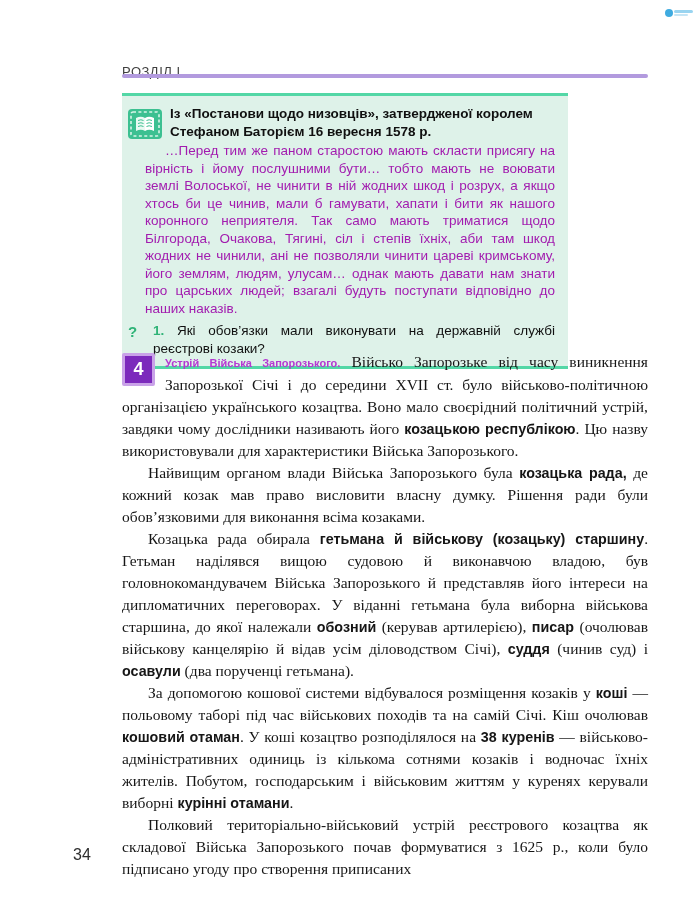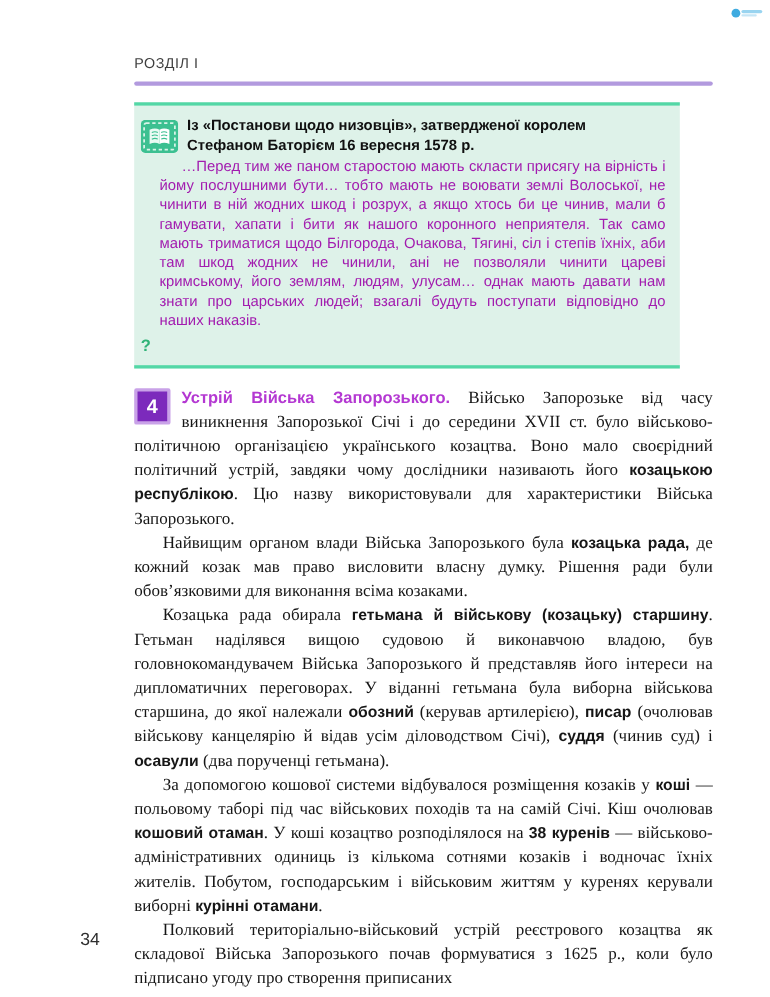--- a/index.html
+++ b/index.html
@@ -1,32 +1,32 @@
 <!DOCTYPE html>
 <html style="--purple-rule: #b29ade; --purple-badge: #7c2abc; --purple-badge-border: #c9a2e8; --purple-title: #b438d2; --green-accent: #53d7a6; --green-bg: #def2e9; --green-icon: #3cc091; --question-green: #2fb377; --watermark-blue: #2ba3dd;"><head>
 <meta charset="utf-8">
 <style>
   html,body { margin:0; padding:0; }
   body {
     width:700px; height:906px; background:#ffffff; position:relative;
     font-family:"Liberation Sans", sans-serif; overflow:hidden;
   }
   .chapter {
-    position:absolute; left:122px; top:50px;
+    position:absolute; left:122px; top:64px;
     font-size:13px; color:#3f3f3f; letter-spacing:0.5px;
   }
   .rule {
     position:absolute; left:122px; top:74px; width:526px; height:4px;
     background:var(--purple-rule); border-radius:2px;
   }
   .watermark { position:absolute; right:6px; top:4px; opacity:0.9; }
 
   
   .green-box {
-    position:absolute; left:122px; top:93px; width:496px; box-sizing:border-box;
+    position:absolute; left:122px; top:93px; width:446px; box-sizing:border-box;
     background:var(--green-bg);
     border-top:3px solid var(--green-accent);
     border-bottom:3px solid var(--green-accent);
     padding:9px 13px 9px 13px;
   }
   .box-icon { position:absolute; left:6px; top:13px; }
   .box-title {
     margin-left:35px; font-weight:bold; font-size:13.5px; line-height:17.5px;
     color:#101010;
   }
@@ -53,21 +53,21 @@
   .section p + p { text-indent:26px; }
   .badge {
     float:left; width:27px; height:27px; border-radius:2px;
     background:var(--purple-badge); border:3px solid var(--purple-badge-border);
     margin:2px 10px 2px 0; color:#ffffff;
     font-family:"Liberation Sans", sans-serif; font-weight:bold;
     font-size:18px; line-height:27px; text-align:center; text-indent:0;
   }
   .run-title {
     font-family:"Liberation Sans", sans-serif; font-weight:bold;
-    color:var(--purple-title); font-size:15px;
+    color:var(--purple-title); font-size:11px;
   }
   .run-bold {
     font-family:"Liberation Sans", sans-serif; font-weight:bold; font-size:14.3px;
   }
   .page-num {
     position:absolute; left:73px; top:831px; font-size:16px; color:#2e2e2e;margin-top:15px;
   }
 </style>
 </head>
 <body>
@@ -91,20 +91,21 @@
       <path d="M8 9 Q13 6.5 17 9 L17 22 Q13 19.5 8 22 Z" fill="#eafaf3"></path>
       <path d="M26 9 Q21 6.5 17 9 L17 22 Q21 19.5 26 22 Z" fill="#ffffff"></path>
       <path d="M10 11.5 Q13 10 15.5 11.5 M10 14.5 Q13 13 15.5 14.5 M10 17.5 Q13 16 15.5 17.5 M18.5 11.5 Q21 10 24 11.5 M18.5 14.5 Q21 13 24 14.5 M18.5 17.5 Q21 16 24 17.5" stroke="#3cc091" stroke-width="1" fill="none"></path>
     </svg>
   </div>
   <div class="box-title">Із «Постанови щодо низовців», затвердженої королем Стефаном Баторієм 16 вересня 1578 р.</div>
   <div class="box-body">…Перед тим же паном старостою мають скласти присягу на вірність і йому послушними бути… тобто мають не воювати землі Волоської, не чинити в ній жодних шкод і розрух, а якщо хтось би це чинив, мали б гамувати, хапати і бити як нашого коронного неприятеля. Так само мають триматися щодо Білгорода, Очакова, Тягині, сіл і степів їхніх, аби там шкод жодних не чинили, ані не позволяли чинити цареві кримському, його землям, людям, улусам… однак мають давати нам знати про царських людей; взагалі будуть поступати відповідно до наших наказів.</div>
   <div class="questions">
     <div class="qmark">?</div>
     <div class="q-list">
+        <div class="q-item"><span class="q-num">1. </span><span>Які обов’язки мали виконувати на державній службі реєстрові козаки?</span></div>
       </div>
   </div>
 </div>
 
 <div class="section">
     <p><span class="badge">4</span><span class="run-title">Устрій Війська Запорозького.</span><span> Військо Запорозьке від часу виникнення Запорозької Січі і до середини XVII ст. було військово-політичною організацією українського козацтва. Воно мало своєрідний політичний устрій, завдяки чому дослідники називають його </span><span class="run-bold">козацькою республікою</span><span>. Цю назву використовували для характеристики Війська Запорозького.</span></p>
     <p><span>Найвищим органом влади Війська Запорозького була </span><span class="run-bold">козацька рада,</span><span> де кожний козак мав право висловити власну думку. Рішення ради були обов’язковими для виконання всіма козаками.</span></p>
     <p><span>Козацька рада обирала </span><span class="run-bold">гетьмана й військову (козацьку) старшину</span><span>. Гетьман наділявся вищою судовою й виконавчою владою, був головнокомандувачем Війська Запорозького й представляв його інтереси на дипломатичних переговорах. У віданні гетьмана була виборна військова старшина, до якої належали </span><span class="run-bold">обозний</span><span> (керував артилерією), </span><span class="run-bold">писар</span><span> (очолював військову канцелярію й відав усім діловодством Січі), </span><span class="run-bold">суддя</span><span> (чинив суд) і </span><span class="run-bold">осавули</span><span> (два порученці гетьмана).</span></p>
     <p><span>За допомогою кошової системи відбувалося розміщення козаків у </span><span class="run-bold">коші</span><span> — польовому таборі під час військових походів та на самій Січі. Кіш очолював </span><span class="run-bold">кошовий отаман</span><span>. У коші козацтво розподілялося на </span><span class="run-bold">38 куренів</span><span> — військово-адміністративних одиниць із кількома сотнями козаків і водночас їхніх жителів. Побутом, господарським і військовим життям у куренях керували виборні </span><span class="run-bold">курінні отамани</span><span>.</span></p>
     <p><span>Полковий територіально-військовий устрій реєстрового козацтва як складової Війська Запорозького почав формуватися з 1625 р., коли було підписано угоду про створення приписаних</span></p>

